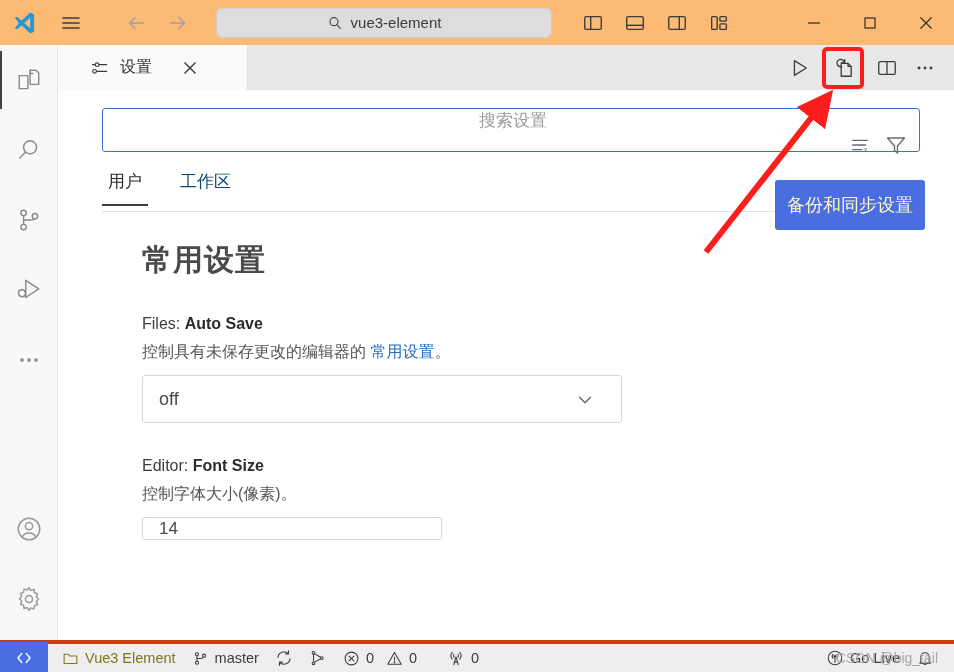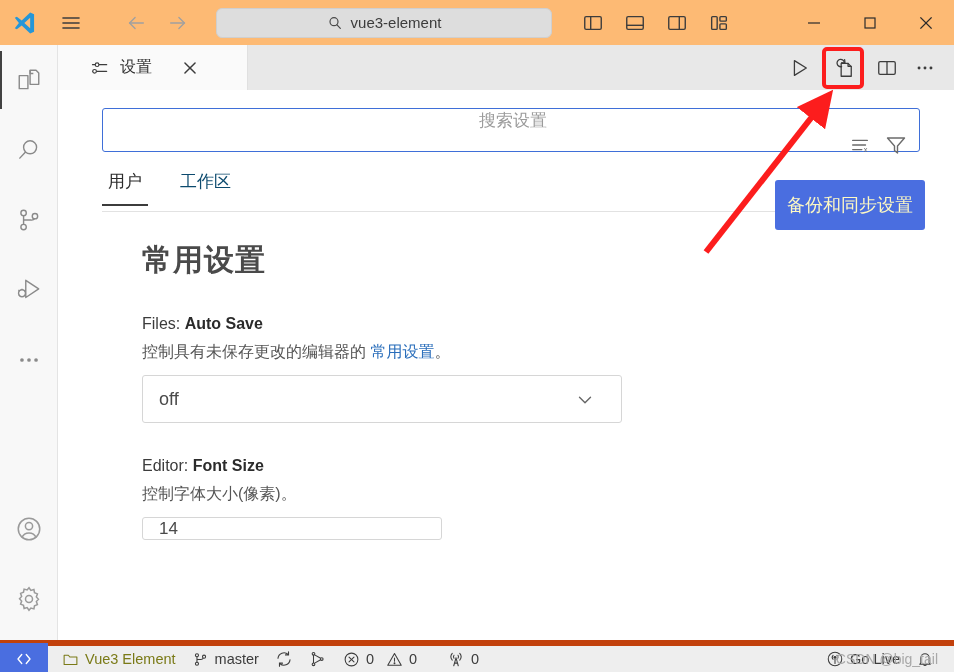--- a/index.html
+++ b/index.html
@@ -265,21 +265,21 @@
     border-radius: 3px;
     white-space: nowrap;
     z-index: 30;
   }
 
   
   .statusbar {
     height: 32px;
     flex: none;
     background: #eeeeee;
-    border-top: 6px solid #c2410c;
+    border-top: 4px solid #c2410c;
     display: flex; align-items: center;
     font-size: 14.5px;
     color: #3c3c3c;
     position: relative;
   }
   .sb-remote {
     width: 48px; height: 32px;
     background: #4a6ee0;
     color: #fff;
     display: flex; align-items: center; justify-content: center;

